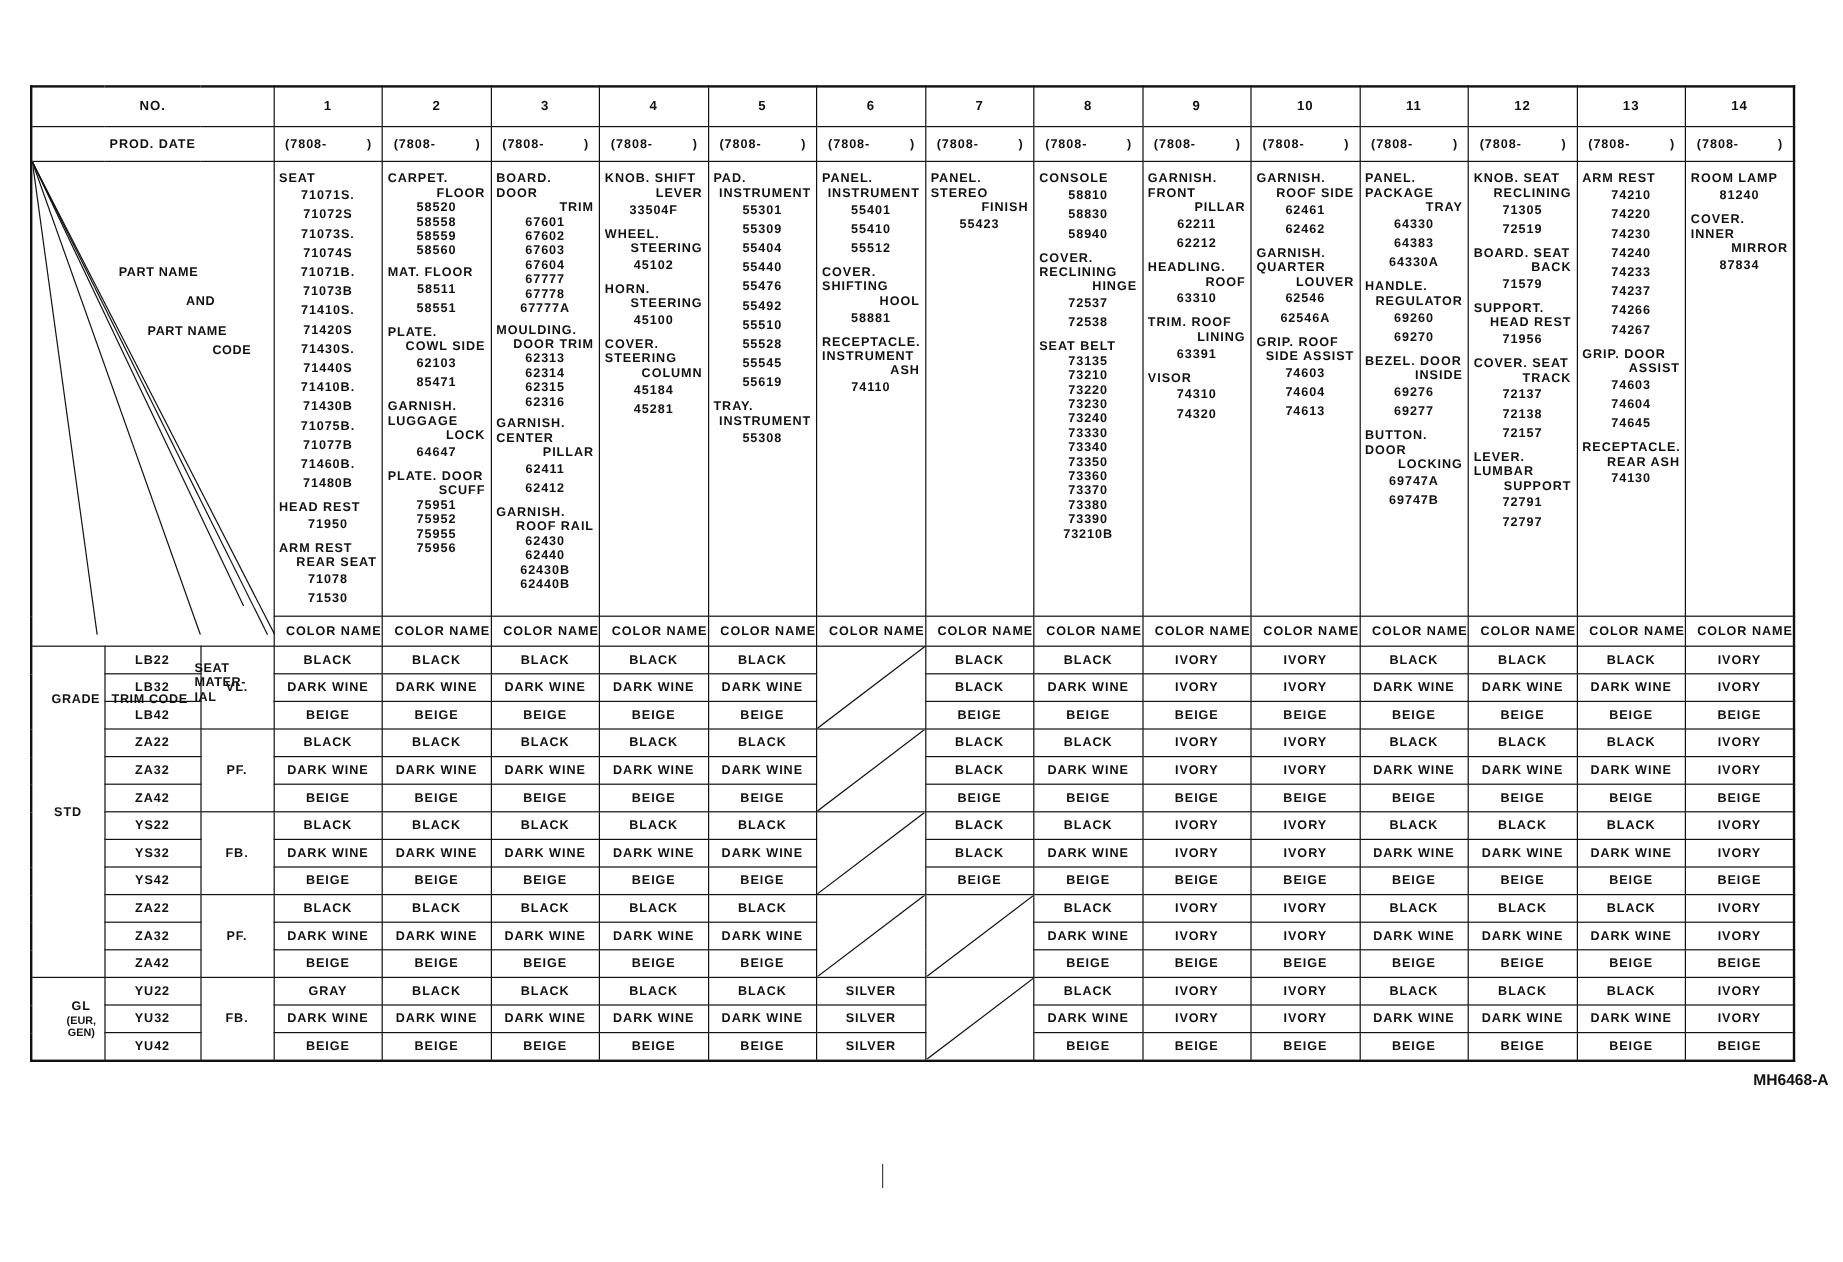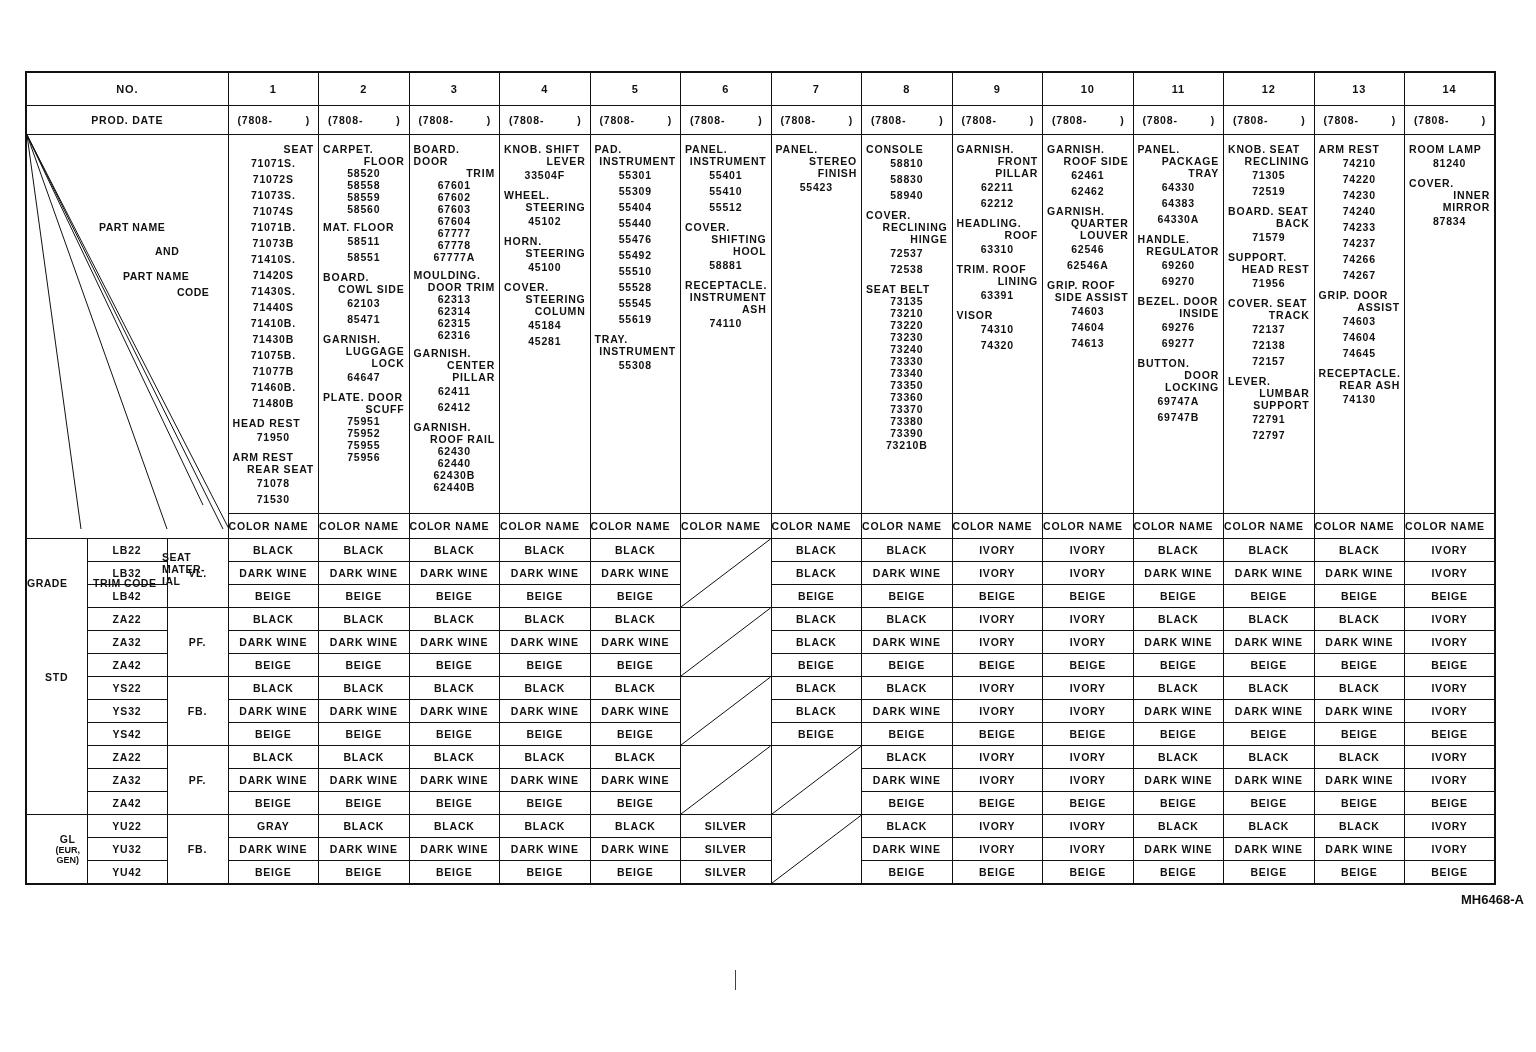--- a/index.html
+++ b/index.html
@@ -7,24 +7,24 @@
   .doc{position:absolute;left:25px;top:71px;width:1202px;}
   table.chart{border-collapse:collapse;table-layout:fixed;width:1470px;font-family:"Liberation Sans",sans-serif;font-weight:bold;font-size:10.5px;letter-spacing:0.8px;}
   table.chart td{border:1px solid #111;padding:0;overflow:hidden;vertical-align:middle;}
   .hdr td{height:32px;text-align:center;font-size:11px;}
   .date td{height:28px;font-size:10.5px;}
   .date .dt{display:flex;justify-content:space-between;padding:0 8px 0 9px;}
   td.parts{vertical-align:top !important;height:370px;padding:8px 4px 0 4px !important;}
   .pg{margin-bottom:6px;}
   .pg .nm{display:block;line-height:12px;}
   .pg .nm.r{text-align:right;}
-  .pg .nm.c{text-align:right;}
+  .pg .nm.c{text-align:left;}
   .pg .code{display:block;text-align:center;line-height:16px;}
   .pg .code.tight{line-height:12px;}
-  .colname td{height:24px;text-align:left;font-size:10.5px;}
+  .colname td{height:24px;text-align:right;font-size:10.5px;}
   .thick-top td{border-top:2px solid #111;}
   .body-row td{height:22px;text-align:center;font-size:10.5px;}
   td.slash{position:relative;}
   td.slash svg{position:absolute;left:0;top:0;width:100%;height:100%;}
   .diag-cell{position:relative;}
   .diag-cell svg{position:absolute;left:0;top:0;}
   .lbl{position:absolute;font-size:10.5px;font-weight:bold;letter-spacing:0.5px;}
   .outer{border:2px solid #111 !important;}
   .docid{position:absolute;left:1429px;top:892px;font-weight:bold;font-size:13px;font-family:"Liberation Sans",sans-serif;letter-spacing:0px;padding-left:32px;}
   .tick{position:absolute;left:735px;top:970px;width:1px;height:20px;background:#444;}
@@ -153,21 +153,21 @@
   <line x1="0" y1="0" x2="140" y2="394" stroke="#111" stroke-width="1"></line>
   <line x1="0" y1="0" x2="176" y2="370" stroke="#111" stroke-width="1"></line>
   <line x1="0" y1="0" x2="202" y2="394" stroke="#111" stroke-width="1"></line>
   <line x1="0" y1="0" x2="196" y2="394" stroke="#111" stroke-width="1"></line>
 </svg>
 <span class="lbl" style="left:72px;top:86px">PART  NAME</span>
 <span class="lbl" style="left:128px;top:110px">AND</span>
 <span class="lbl" style="left:96px;top:135px">PART  NAME</span>
 <span class="lbl" style="left:150px;top:151px">CODE</span>
 <span class="lbl" style="left:135px;top:416px;width:40px;line-height:12px;">SEAT MATER-IAL</span>
-<span class="lbl" style="left:0;top:442px">GRADE</span>
+<span class="lbl" style="left:16px;top:442px">GRADE</span>
 <span class="lbl" style="left:66px;top:442px">TRIM CODE</span>
 </div>
           </td>
           <td class="parts">
             <div class="pg">
               <span class="nm c">SEAT</span>
               <span class="code">71071S. 71072S</span>
               <span class="code">71073S. 71074S</span>
               <span class="code">71071B. 71073B</span>
               <span class="code">71410S. 71420S</span>
@@ -195,21 +195,21 @@
               <span class="code tight">58558</span>
               <span class="code tight">58559</span>
               <span class="code tight">58560</span>
             </div>
             <div class="pg">
               <span class="nm">MAT. FLOOR</span>
               <span class="code">58511</span>
               <span class="code">58551</span>
             </div>
             <div class="pg">
-              <span class="nm">BOARD.</span>
+              <span class="nm">PLATE.</span>
               <span class="nm r">COWL SIDE</span>
               <span class="code">62103</span>
               <span class="code">85471</span>
             </div>
             <div class="pg">
               <span class="nm">GARNISH.</span>
               <span class="nm c">LUGGAGE</span>
               <span class="nm r">LOCK</span>
               <span class="code">64647</span>
             </div>

